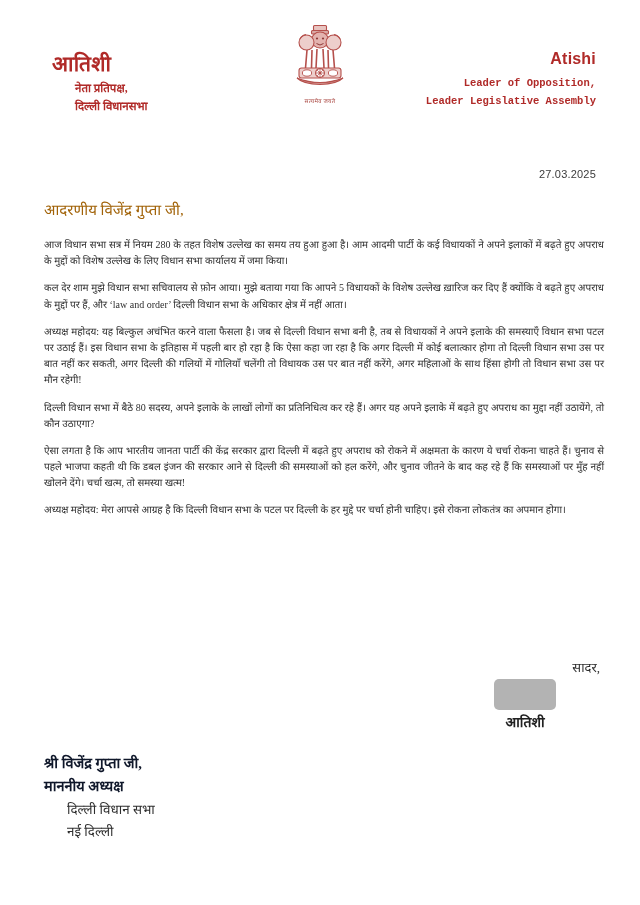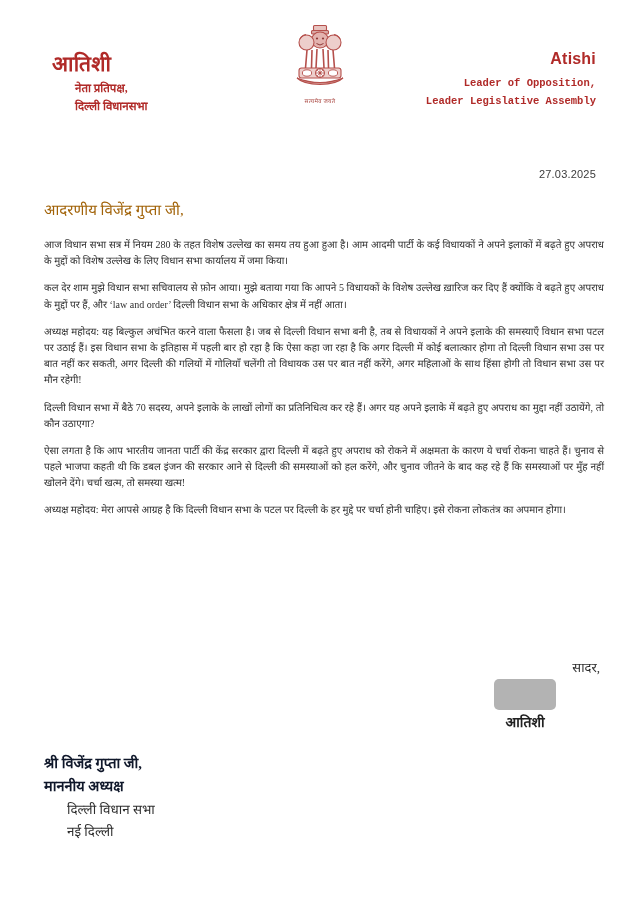--- a/index.html
+++ b/index.html
@@ -238,21 +238,21 @@
   </div>
 
   <div class="date-line">27.03.2025</div>
 
   <div class="body-wrap">
     <div class="salutation">आदरणीय विजेंद्र गुप्ता जी,</div>
 
     <p class="para">आज विधान सभा सत्र में नियम 280 के तहत विशेष उल्लेख का समय तय हुआ हुआ है। आम आदमी पार्टी के कई विधायकों ने अपने इलाकों में बढ़ते हुए अपराध के मुद्दों को विशेष उल्लेख के लिए विधान सभा कार्यालय में जमा किया।</p>
     <p class="para">कल देर शाम मुझे विधान सभा सचिवालय से फ़ोन आया। मुझे बताया गया कि आपने 5 विधायकों के विशेष उल्लेख ख़ारिज कर दिए हैं क्योंकि वे बढ़ते हुए अपराध के मुद्दों पर हैं, और ‘law and order’ दिल्ली विधान सभा के अधिकार क्षेत्र में नहीं आता।</p>
     <p class="para">अध्यक्ष महोदय: यह बिल्कुल अचंभित करने वाला फैसला है। जब से दिल्ली विधान सभा बनी है, तब से विधायकों ने अपने इलाके की समस्याएँ विधान सभा पटल पर उठाई हैं। इस विधान सभा के इतिहास में पहली बार हो रहा है कि ऐसा कहा जा रहा है कि अगर दिल्ली में कोई बलात्कार होगा तो दिल्ली विधान सभा उस पर बात नहीं कर सकती, अगर दिल्ली की गलियों में गोलियाँ चलेंगी तो विधायक उस पर बात नहीं करेंगे, अगर महिलाओं के साथ हिंसा होगी तो विधान सभा उस पर मौन रहेगी!</p>
-    <p class="para">दिल्ली विधान सभा में बैठे 70 सदस्य, अपने इलाके के लाखों लोगों का प्रतिनिधित्व कर रहे हैं। अगर यह अपने इलाके में बढ़ते हुए अपराध का मुद्दा नहीं उठायेंगे, तो कौन उठाएगा?</p>
+    <p class="para">दिल्ली विधान सभा में बैठे 80 सदस्य, अपने इलाके के लाखों लोगों का प्रतिनिधित्व कर रहे हैं। अगर यह अपने इलाके में बढ़ते हुए अपराध का मुद्दा नहीं उठायेंगे, तो कौन उठाएगा?</p>
     <p class="para">ऐसा लगता है कि आप भारतीय जानता पार्टी की केंद्र सरकार द्वारा दिल्ली में बढ़ते हुए अपराध को रोकने में अक्षमता के कारण ये चर्चा रोकना चाहते हैं। चुनाव से पहले भाजपा कहती थी कि डबल इंजन की सरकार आने से दिल्ली की समस्याओं को हल करेंगे, और चुनाव जीतने के बाद कह रहे हैं कि समस्याओं पर मुँह नहीं खोलने देंगे। चर्चा खत्म, तो समस्या खत्म!</p>
     <p class="para">अध्यक्ष महोदय: मेरा आपसे आग्रह है कि दिल्ली विधान सभा के पटल पर दिल्ली के हर मुद्दे पर चर्चा होनी चाहिए। इसे रोकना लोकतंत्र का अपमान होगा।</p>
   </div>
 
   <div class="signoff">
     <div class="signoff-regards">सादर,</div>
     <div class="signature-redaction"></div>
     <div class="signoff-name">आतिशी</div>
   </div>
 

